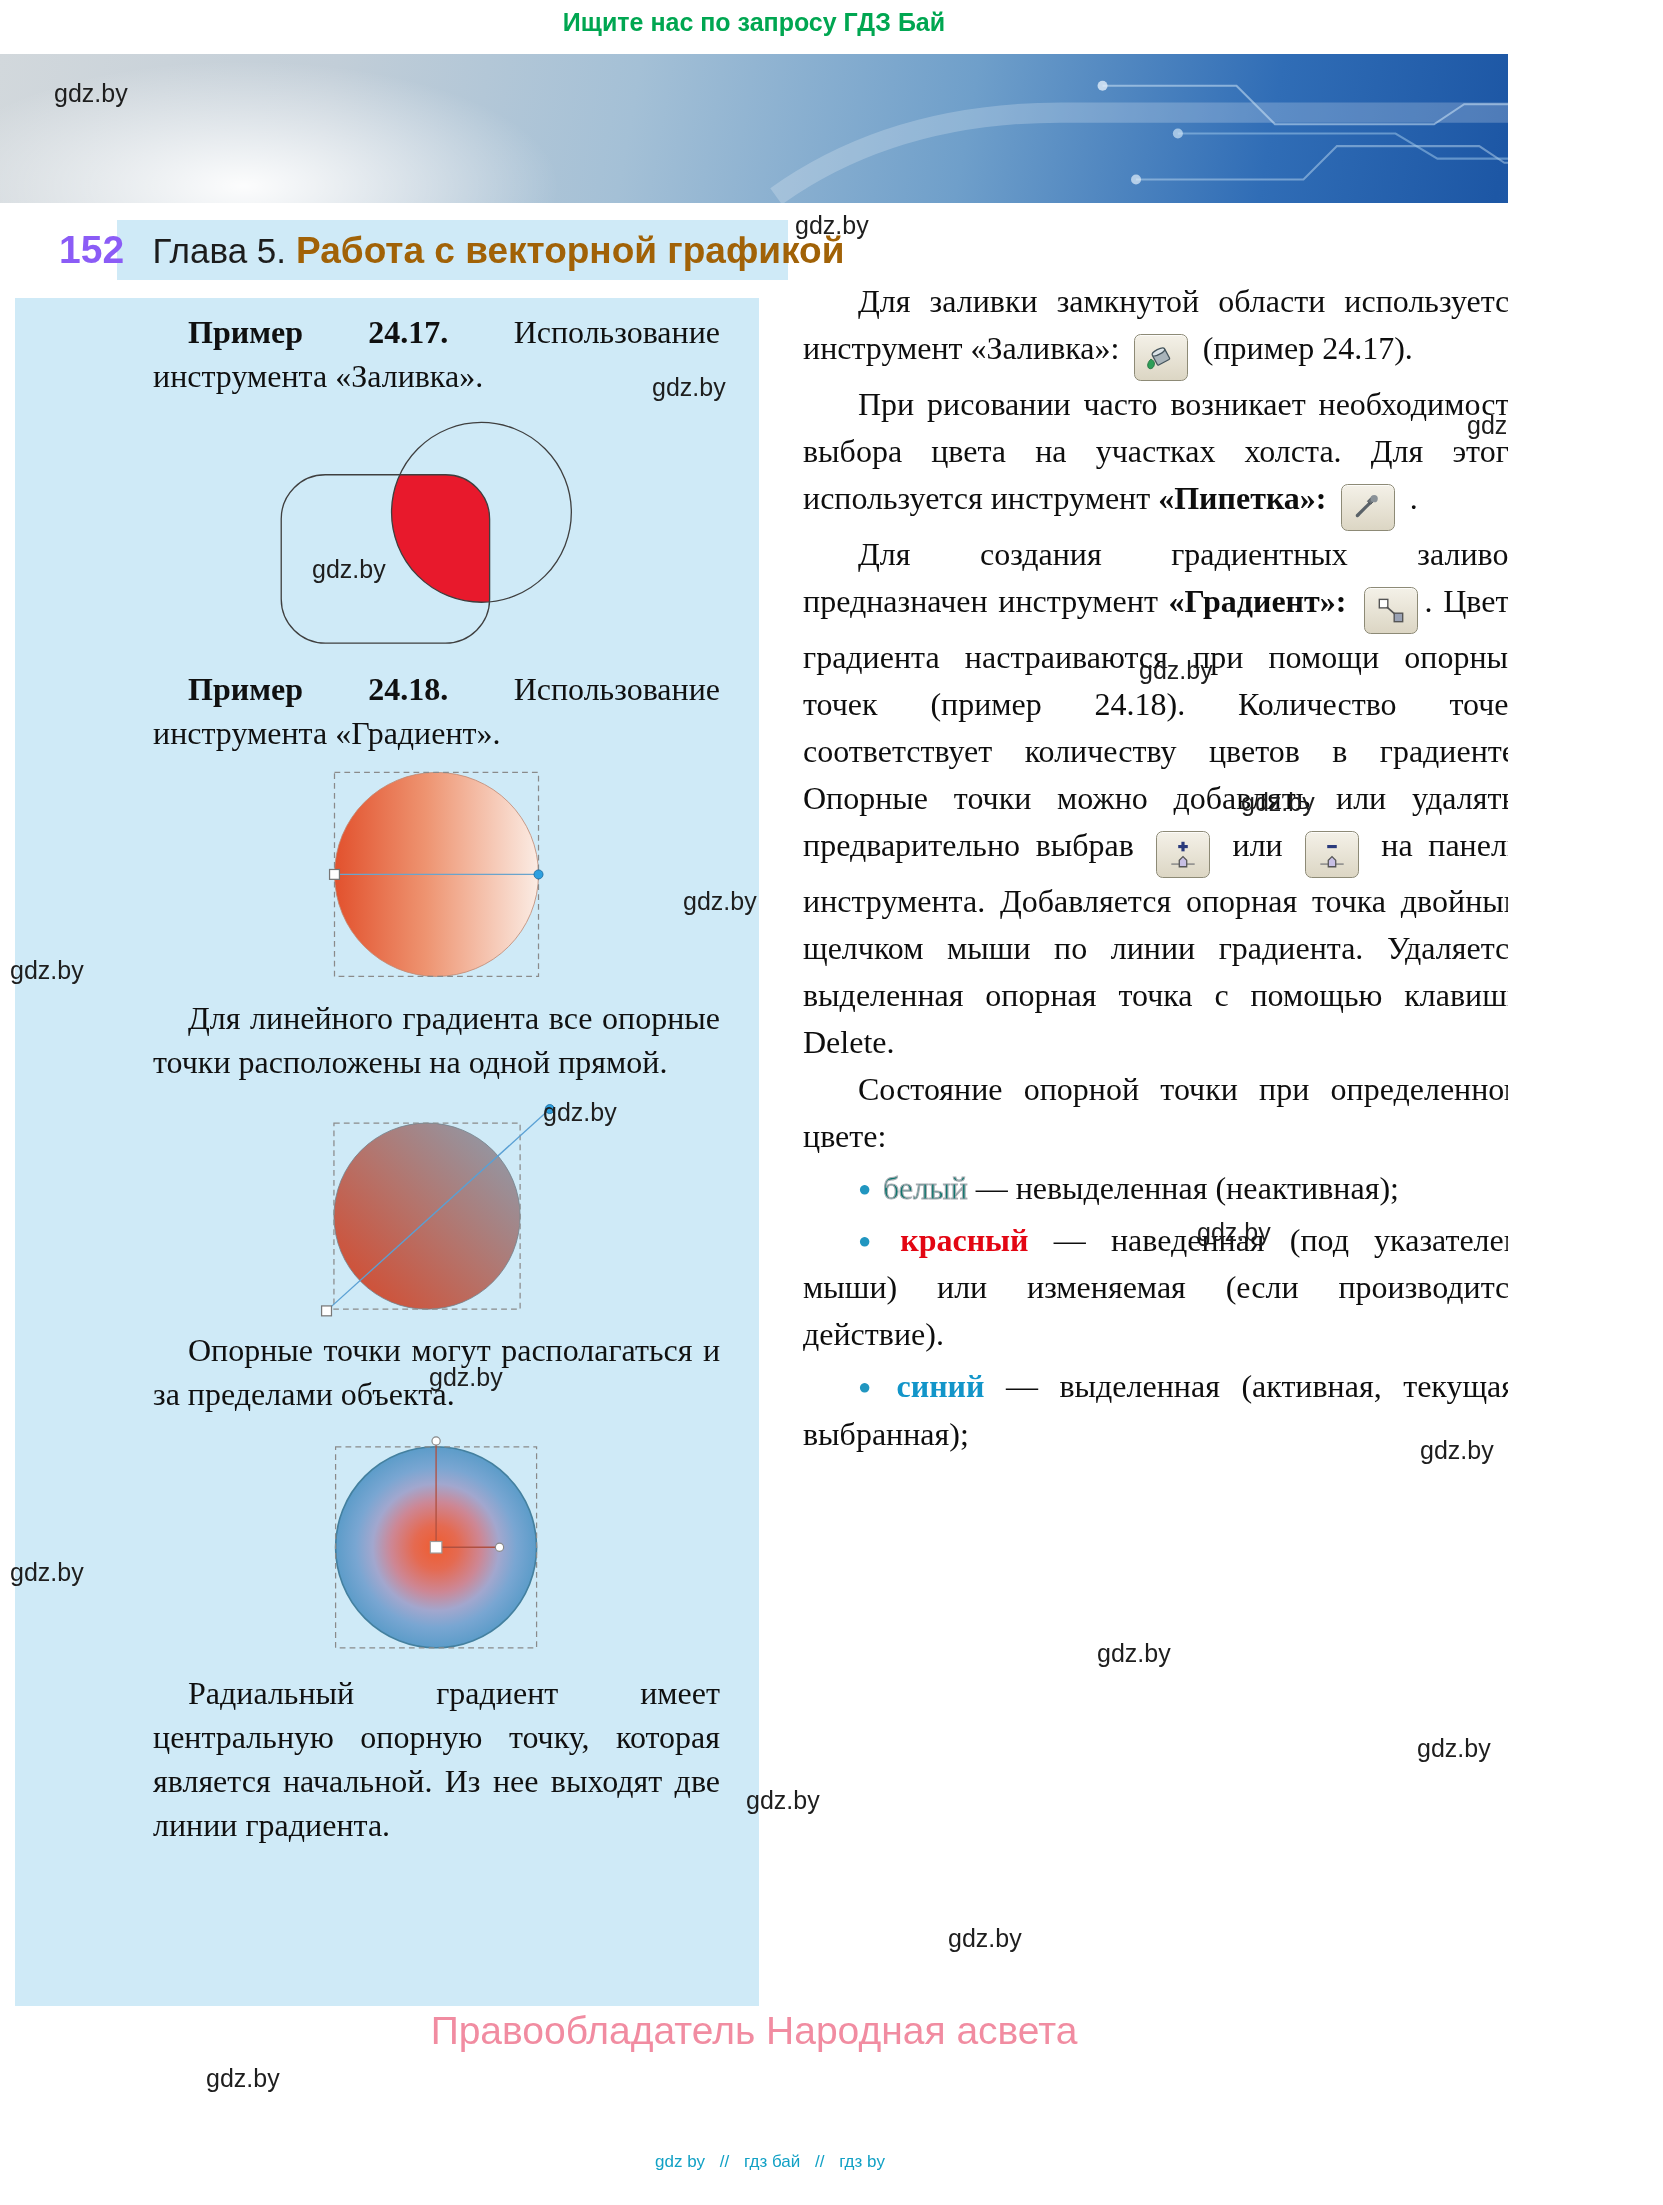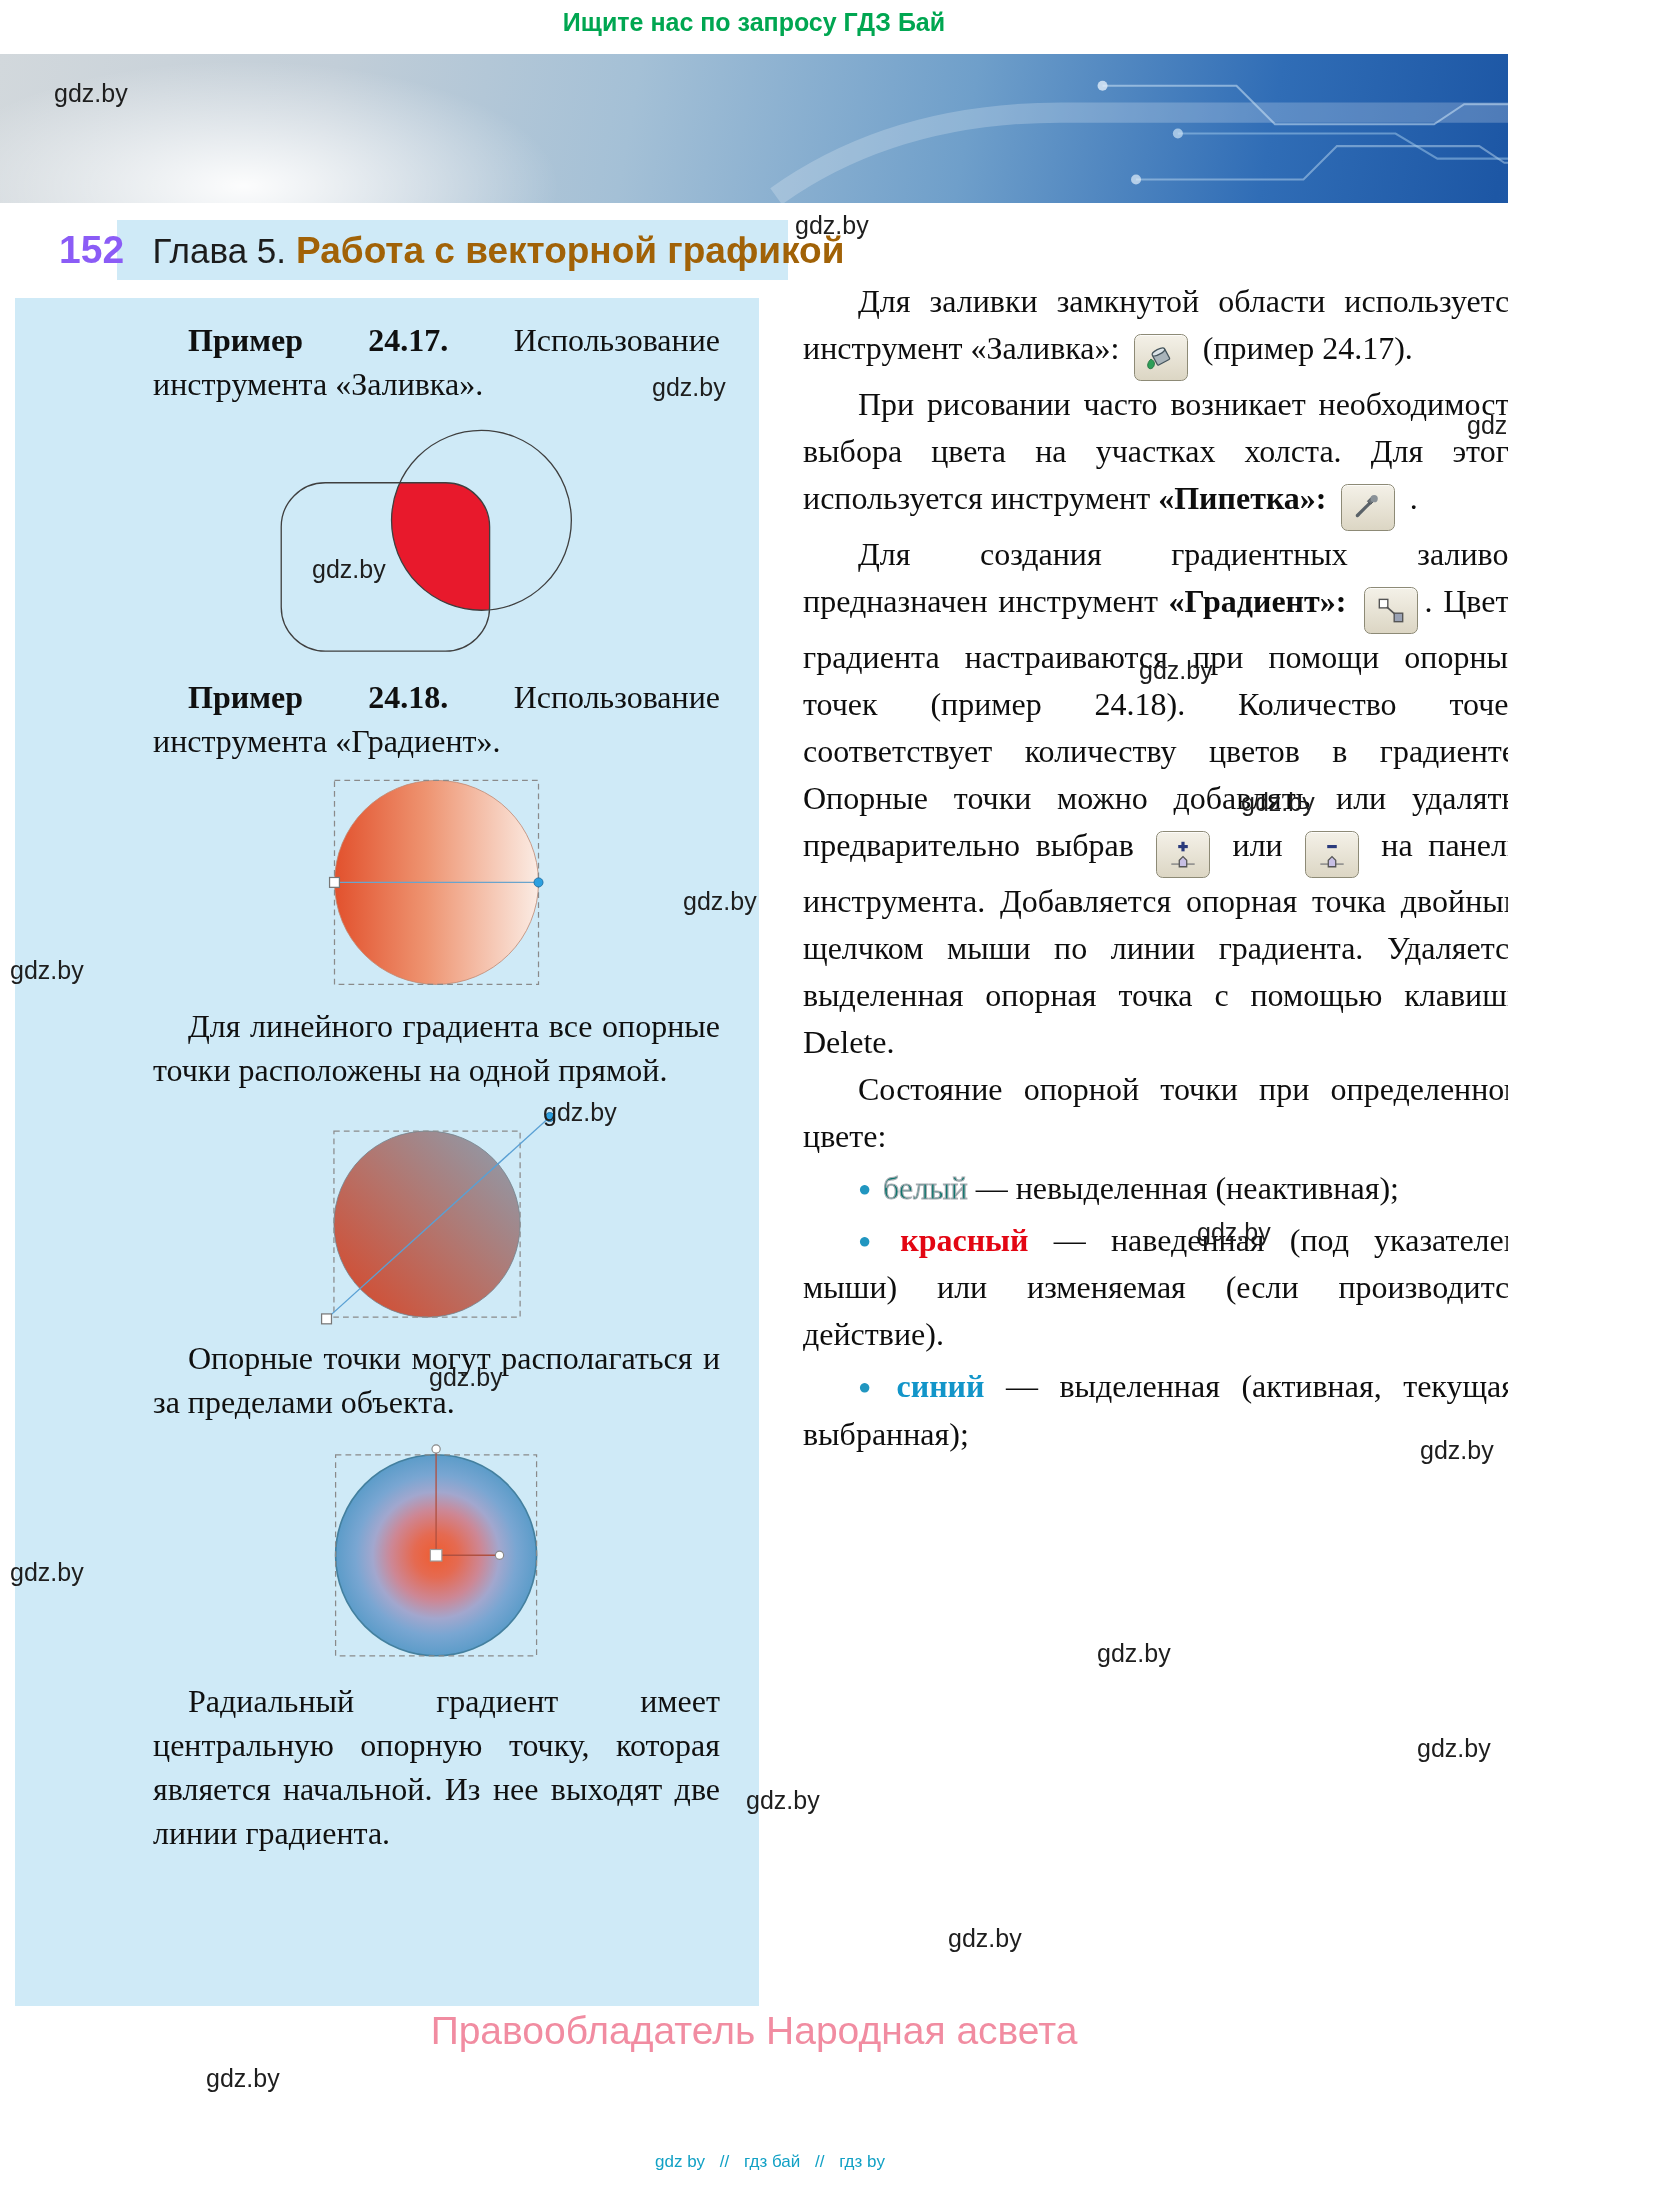--- a/index.html
+++ b/index.html
@@ -22,21 +22,21 @@
   
   .chapter-strip{position:absolute;left:117px;top:220px;width:671px;height:60px;background:#cfeaf7;}
   .chapter-row{position:absolute;left:59px;top:228px;display:flex;align-items:baseline;
     font-family:"Liberation Sans",sans-serif;z-index:5;}
   .pagenum{font-size:39px;font-weight:bold;color:#8b5cf6;margin-right:28.5px;text-align:center;}
   .chap{font-size:35px;color:#1c1c1c;margin-right:10px;}
   .chap-title{font-size:37px;font-weight:bold;color:#a16207;}
 
   
   .left-box{position:absolute;left:15px;top:298px;width:744px;height:1708px;background:#cfeaf7;
-    box-sizing:border-box;padding:20px 39px 0 138px;}
+    box-sizing:border-box;padding:12px 39px 0 138px;}
   .lp{font-size:32px;line-height:44px;text-align:justify;text-indent:35px;margin:0;color:#101010;}
   .lp b{font-weight:bold;}
   .fig{display:block;}
   #fig1{margin:13.4px auto 18.4px;}
   #fig2{margin:10px auto 13.4px;}
   #fig3{margin:13.4px auto 11.7px;}
   #fig4{margin:10px auto 13.4px;}
 
   
   .right-col{position:absolute;left:803px;top:278px;width:721px;}

